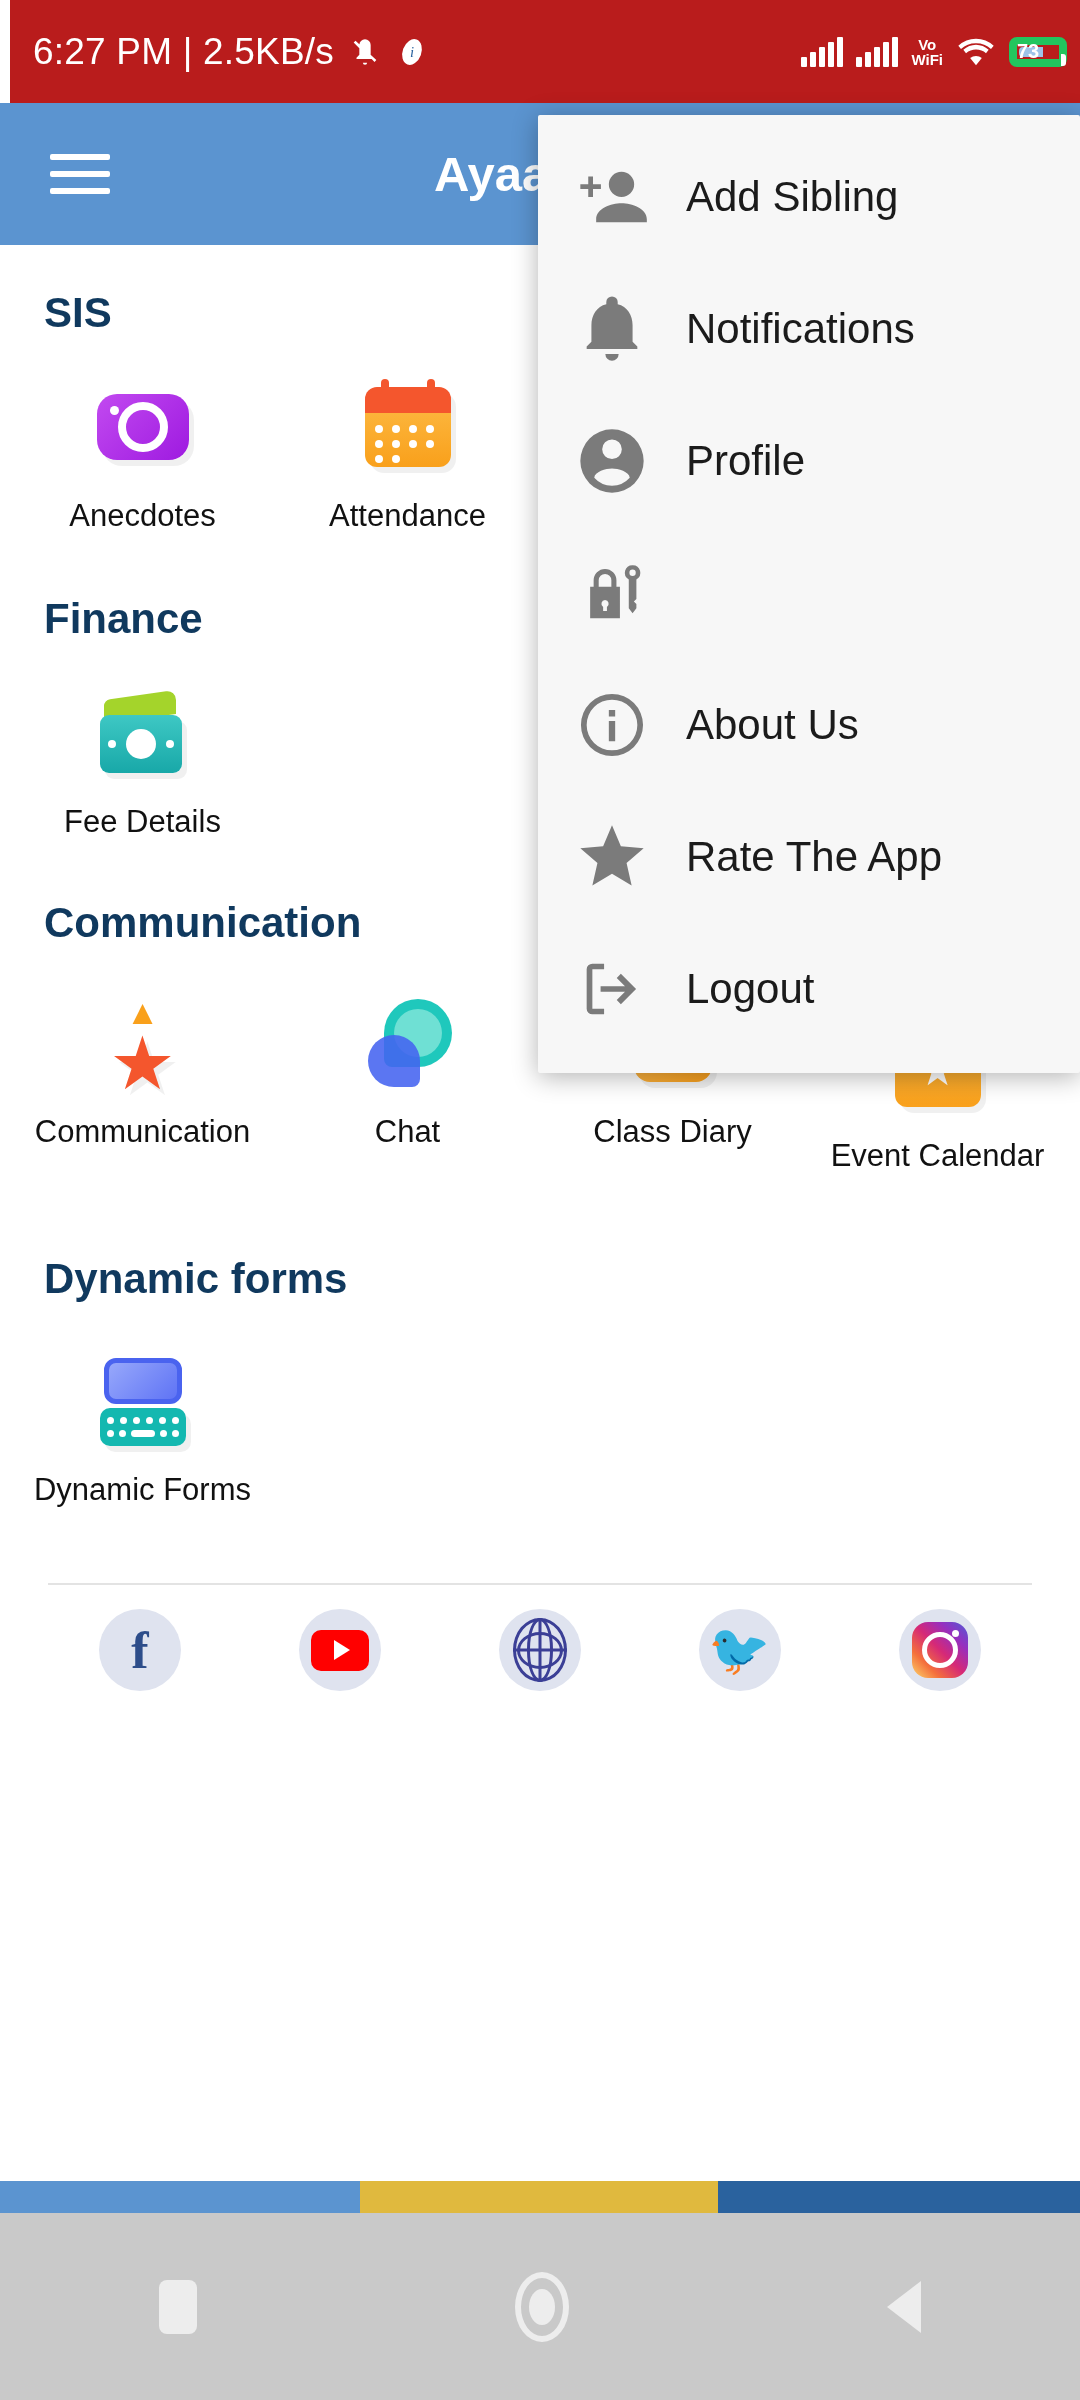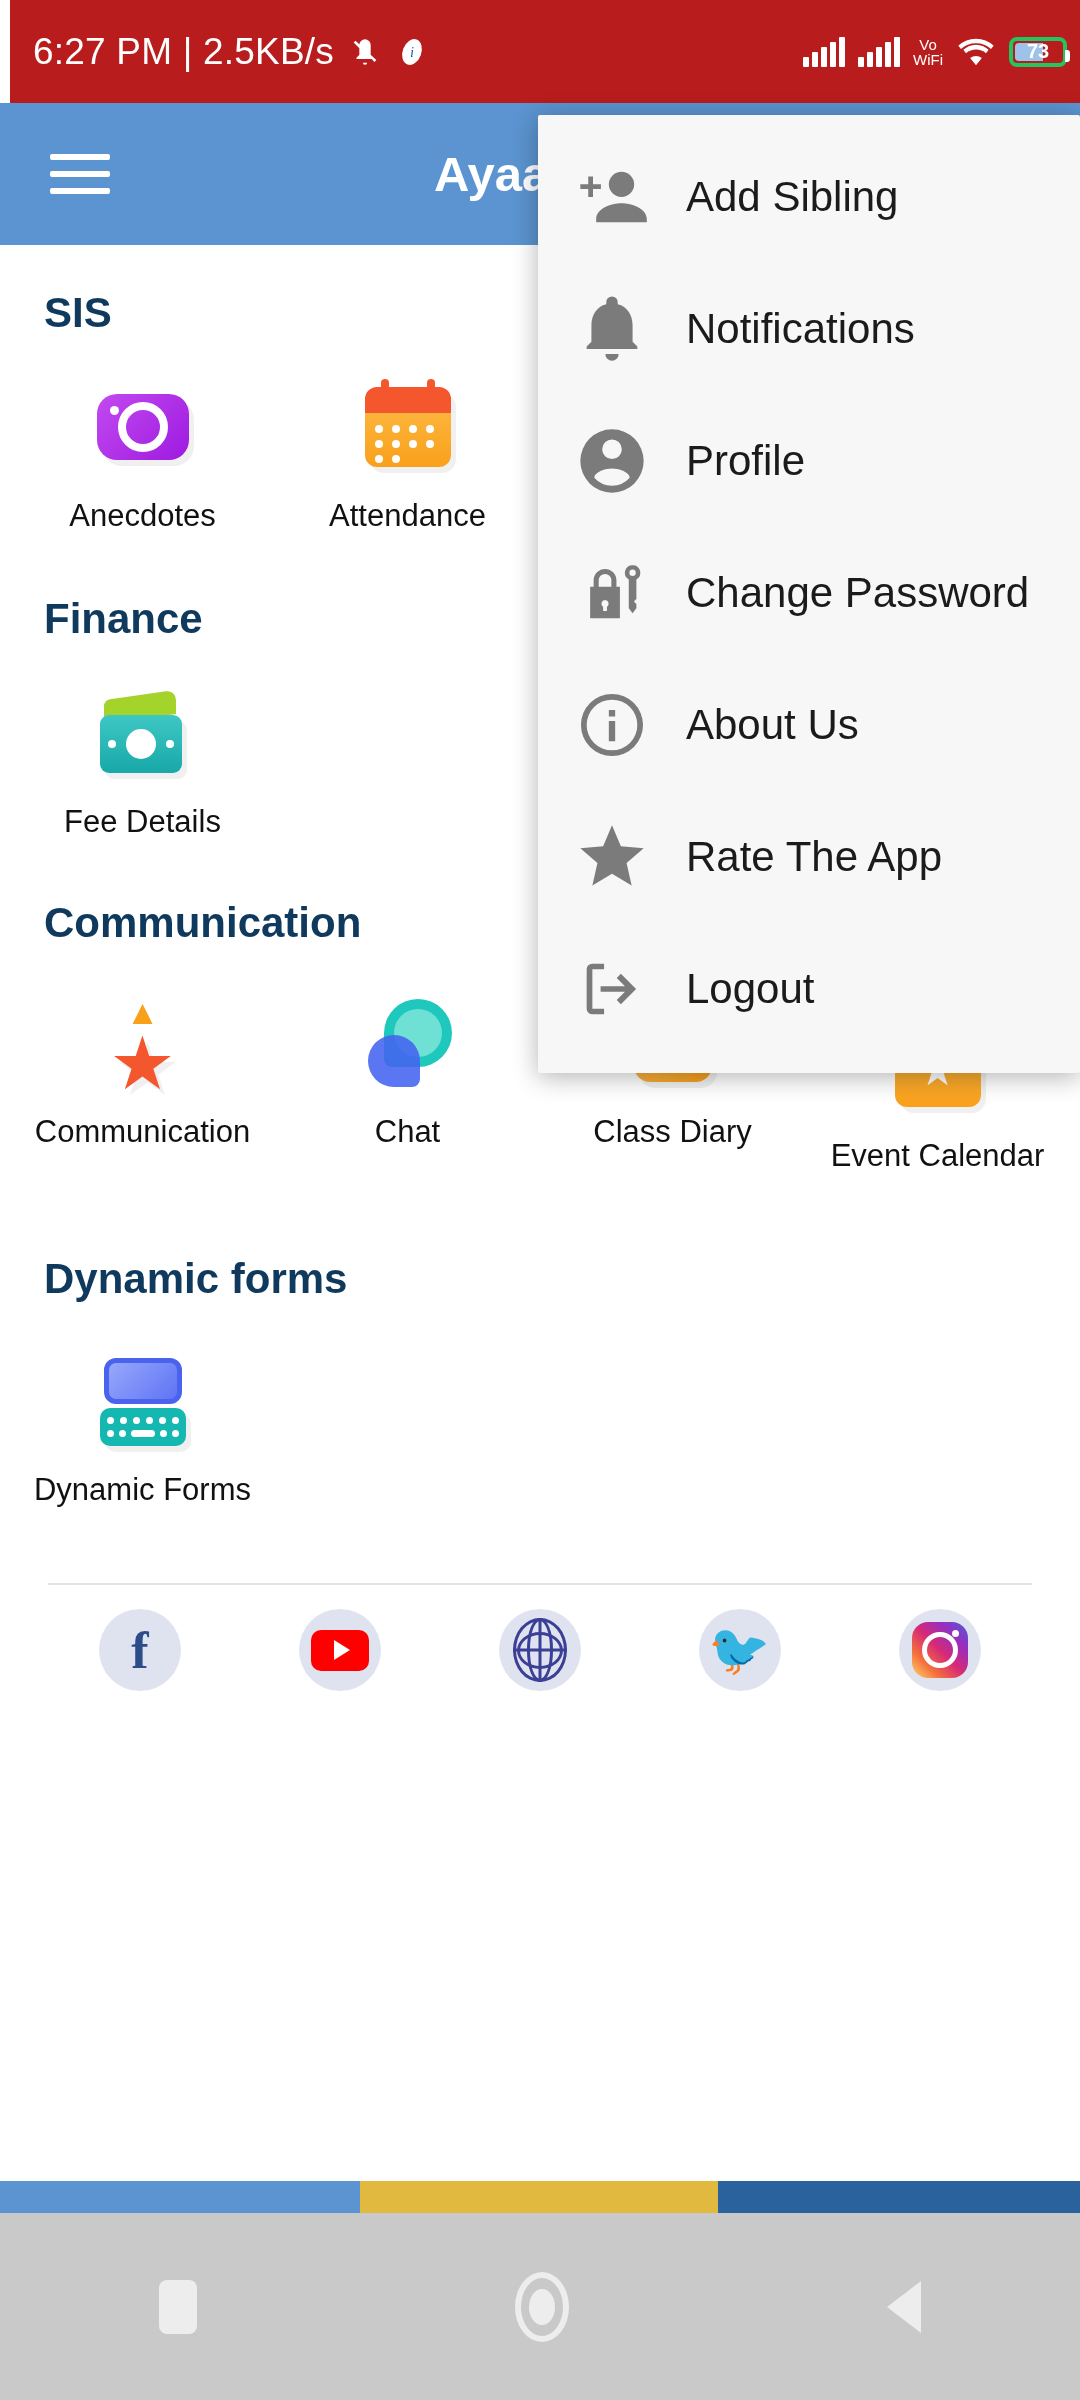--- a/index.html
+++ b/index.html
@@ -21,26 +21,26 @@
   .sb-left{ display:flex; align-items:center; gap:14px; }
   .sb-clock{ font-size:37px; letter-spacing:.2px; font-weight:400; white-space:nowrap; }
   .sb-right{ display:flex; align-items:center; gap:13px; }
 
   .bars{ display:flex; align-items:flex-end; gap:3px; height:30px; }
   .bars i{ display:block; width:6px; background:#fff; border-radius:1px; }
   .bars i:nth-child(1){height:10px}.bars i:nth-child(2){height:15px}
   .bars i:nth-child(3){height:20px}.bars i:nth-child(4){height:25px}
   .bars i:nth-child(5){height:30px}
 
-  .vowifi{ font-size:15px; line-height:15px; text-align:center; font-weight:400; }
+  .vowifi{ font-size:15px; line-height:15px; text-align:center; font-weight:700; }
   .vowifi span{ display:block; }
 
   .battery{
-    width:58px; height:30px; border:4px solid #22c55e; border-radius:8px;
-    position:relative; display:flex; align-items:center; justify-content:center;
+    width:58px; height:30px; border:8px solid #22c55e; border-radius:8px;
+    position:relative; display:flex; align-items:center; 
   }
   .battery::after{
     content:""; position:absolute; right:-7px; top:9px;
     width:5px; height:12px; background:#fff; border-radius:0 3px 3px 0;
   }
   .battery .fill{ position:absolute; left:2px; top:2px; bottom:2px; width:56%;
     background:#9fc3e8; border-radius:4px 0 0 4px; }
   .battery .txt{ position:relative; font-size:20px; font-weight:700; color:#fff; z-index:2; }
 
   
@@ -461,21 +461,20 @@
       <div class="mlbl">Profile</div>
     </div>
 
     <div class="mi">
       <div class="mic">
         <svg width="76" height="76" viewBox="0 0 24 24">
           <path class="G" d="M6.2 10V8a3.6 3.6 0 0 1 7.2 0v2h1.1v10H5.1V10h1.1zm1.6 0h4V8a2 2 0 1 0-4 0v2zm2 4.2a1.2 1.2 0 0 0-.6 2.2v1.3h1.2v-1.3a1.2 1.2 0 0 0-.6-2.2z"></path>
           <path class="G" d="M18.5 3.2a2.4 2.4 0 0 0-1.2 4.5v9.1l1.2 1.6 1.2-1.6v-1.3l-.8-.8.8-.8v-6.2a2.4 2.4 0 0 0-1.2-4.5zm0 1.4a1 1 0 1 1 0 2 1 1 0 0 1 0-2z"></path>
         </svg>
       </div>
-      <div class="mlbl">Change Password</div>
     </div>
 
     <div class="mi">
       <div class="mic">
         <svg width="76" height="76" viewBox="0 0 24 24">
             <path class="G" d="M12 2.2A9.8 9.8 0 1 0 12 21.8 9.8 9.8 0 0 0 12 2.2zm0 1.8a8 8 0 1 1 0 16 8 8 0 0 1 0-16zm-1 3.3h2v2h-2v-2zm0 3.4h2v6.4h-2v-6.4z"></path>
           </svg>
       </div>
       <div class="mlbl">About Us</div>
     </div>

